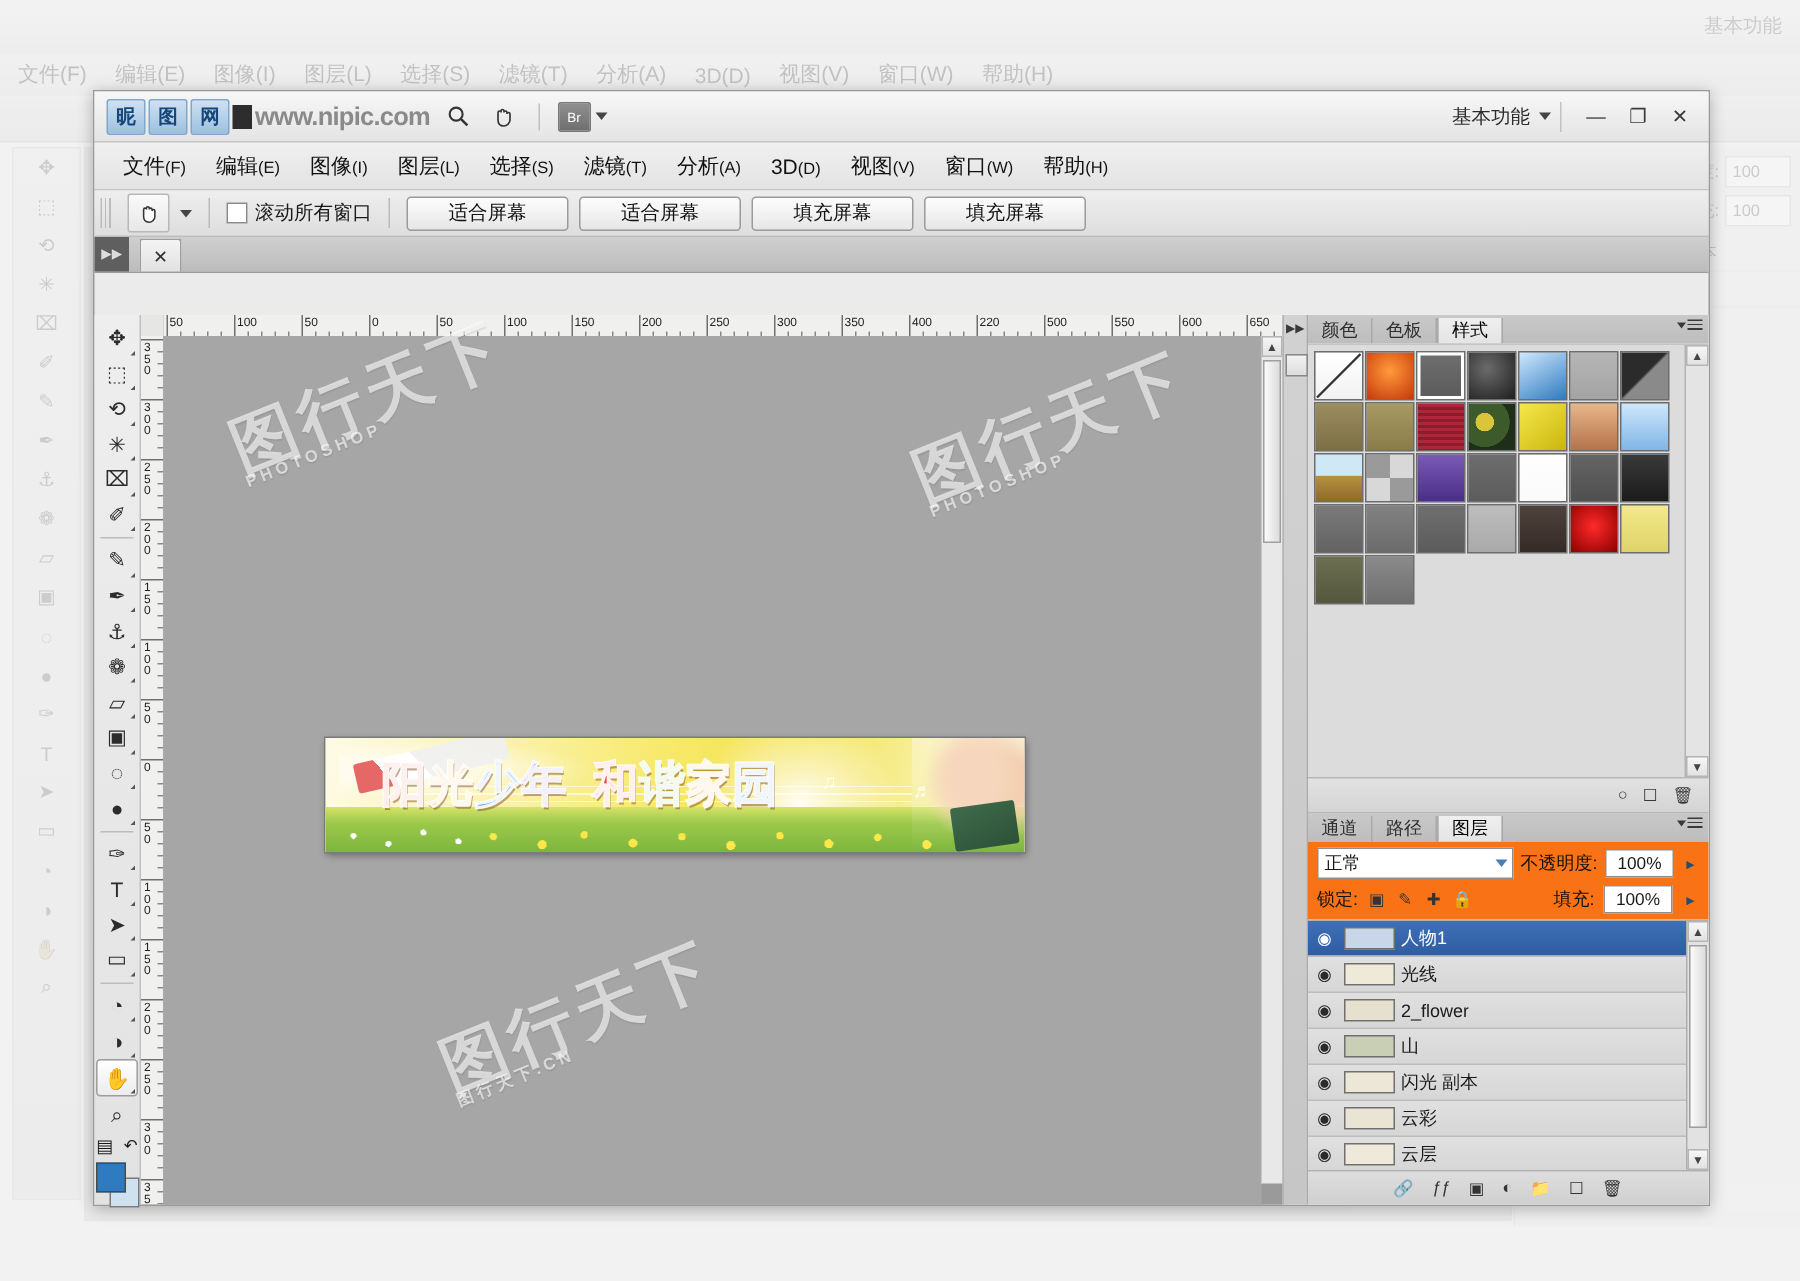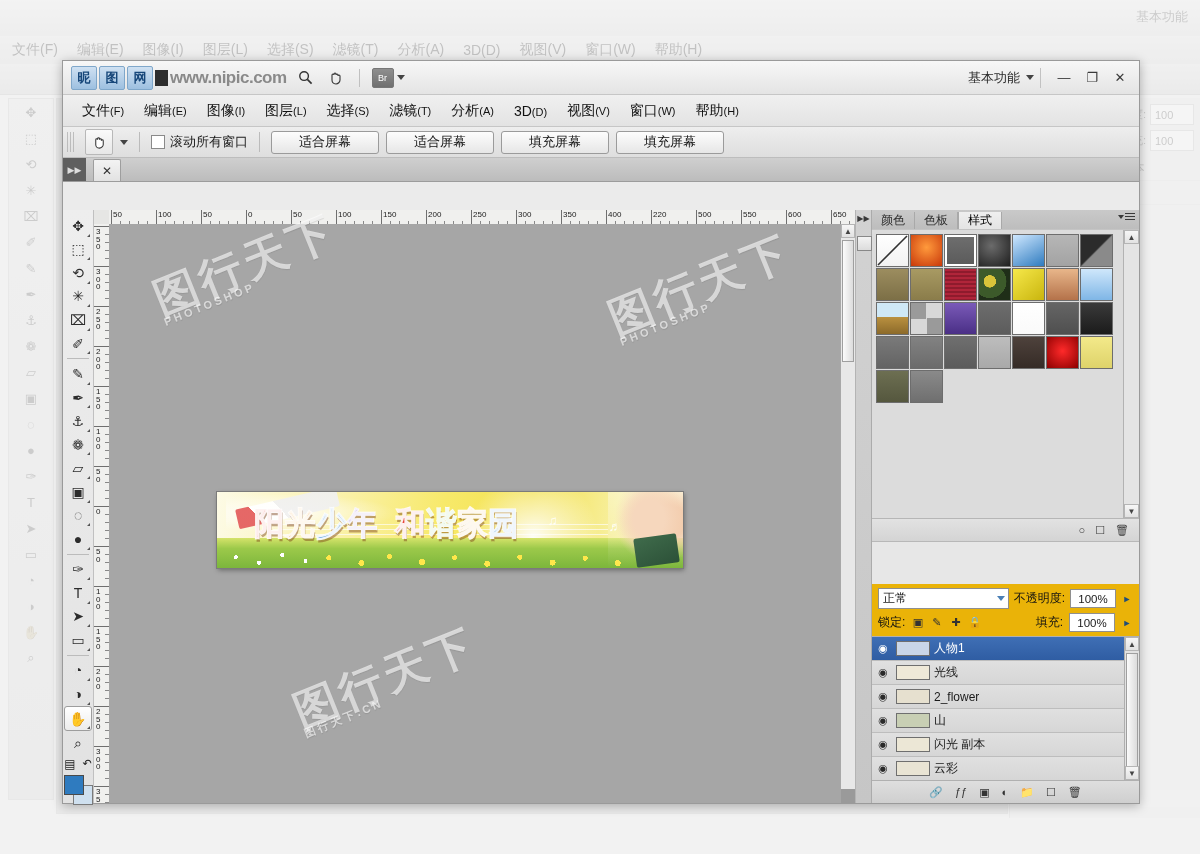--- a/index.html
+++ b/index.html
@@ -175,21 +175,21 @@
   
   .styles-body{position:relative;background:#dcdcdc;height:288px;border-top:1px solid #c4c4c4;}
   .styles-grid{position:absolute;left:0;top:0;right:15px;padding:4px 0 0 4px;display:flex;flex-wrap:wrap;}
   .swatch{width:33px;height:33px;border:1px solid #6d6d6d;margin:0 1px 1px 0;box-sizing:border-box;}
   .swatch.sel{outline:2px solid #fff;outline-offset:-3px;}
   .styles-sb{position:absolute;right:0;top:0;bottom:0;width:15px;background:#e4e4e4;border-left:1px solid #b2b2b2;}
   .panel-footer{height:22px;background:linear-gradient(#e2e2e2,#d4d4d4);border-top:1px solid #b6b6b6;
     display:flex;align-items:center;justify-content:flex-end;gap:10px;padding-right:10px;color:#3a3a3a;font-size:11px;}
 
   
-  .lay-ctrl{padding:4px 6px 0 6px;background:#eab308;margin-top:42px;}
+  .lay-ctrl{padding:4px 6px 0 6px;background:#f97316;}
   .lay-row1{display:flex;align-items:center;gap:5px;margin-bottom:4px;}
   .blend-select{flex:1;height:19px;background:#fff;border:1px solid #8f8f8f;display:flex;align-items:center;
     padding:0 4px;font-size:12px;position:relative;}
   .sel-caret{position:absolute;right:3px;width:0;height:0;border-left:4px solid transparent;
     border-right:4px solid transparent;border-top:5px solid #4a7fb5;}
   .lay-lbl{font-size:12px;color:#111;white-space:nowrap;}
   .numfield{width:44px;height:17px;background:#fff;border:1px solid #8f8f8f;font-size:11.5px;
     display:flex;align-items:center;justify-content:center;}
   .spin{width:12px;height:17px;display:flex;align-items:center;justify-content:center;color:#1f4e79;font-size:9px;}
   .lay-row2{display:flex;align-items:center;gap:6px;padding-bottom:4px;}
@@ -780,20 +780,29 @@
             </div>
           </div>
           <div class="panel-footer">
             <span>○</span>
             <span>☐</span>
             <span>🗑</span>
           </div>
         </div>
 
         <div class="panel" style="flex:1;border-bottom:none;">
+          <div class="panel-tabs" id="layers-tabs">
+            <span class="ptab">通道</span>
+              <span class="ptab">路径</span>
+              <span class="ptab active">图层</span>
+              <span class="panel-menu">
+              <span class="pm-caret"></span>
+              <span class="pm-lines"></span>
+            </span>
+          </div>
 
           <div class="lay-ctrl">
             <div class="lay-row1">
               <span class="blend-select">
                 <span>正常</span>
                 <span class="sel-caret"></span>
               </span>
               <span class="lay-lbl">不透明度:</span>
               <span class="numfield">100%</span>
               <span class="spin">►</span>

